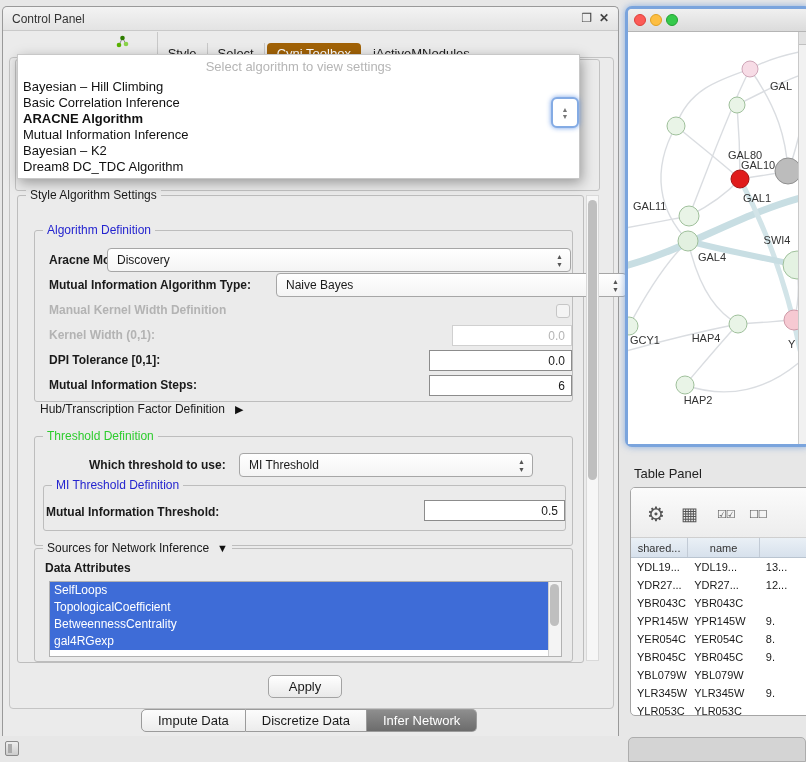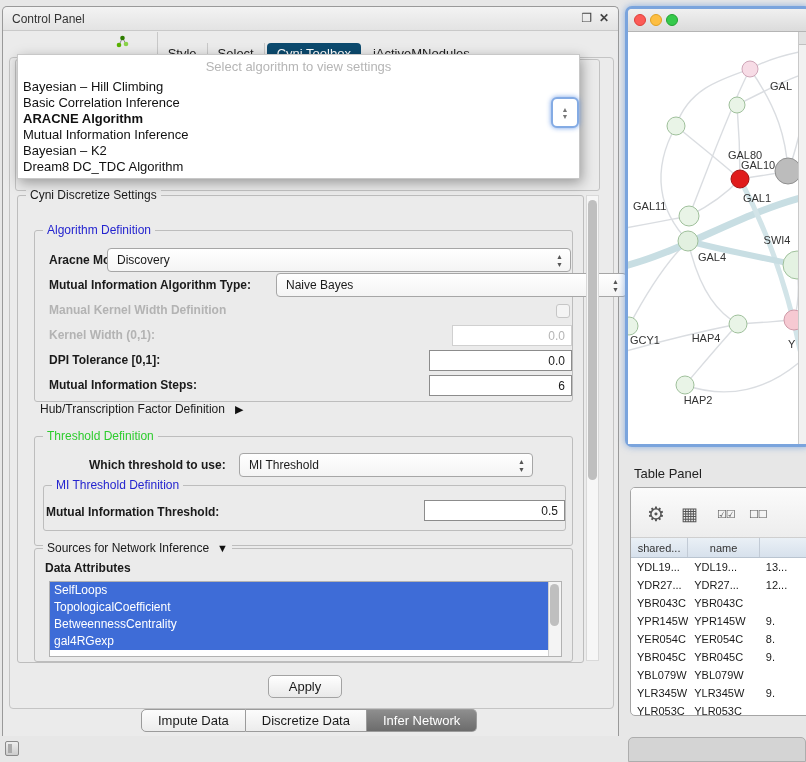--- a/index.html
+++ b/index.html
@@ -14,21 +14,21 @@
   .cp-titlebar { top:0; left:0; right:0; height:24px; border-bottom:1px solid #c9c9c9;
                  background:linear-gradient(#f3f3f3,#e3e3e3); border-radius:5px 5px 0 0; }
   .cp-title { left:9px; top:5px; font-size:12px; color:#333; }
   .cp-btn { top:4px; font-size:12px; color:#444; }
   .cp-btn.float { right:26px; }
   .cp-btn.close { right:9px; font-weight:bold; }
 
   .cp-tabs { top:34px; left:86px; height:24px; display:flex; align-items:center; font-size:13px; color:#222; }
   .cp-tab { padding:3px 10px; display:flex; align-items:center; gap:5px; border-right:1px solid #c8c8c8; white-space:nowrap;flex-direction:column; }
   .cp-tab:last-child { border-right:none; }
-  .cp-tab.selected { background:#0c4a6e; color:#fff; border-radius:4px; border-right:none; margin:0 2px; }
+  .cp-tab.selected { background:#a16207; color:#fff; border-radius:4px; border-right:none; margin:0 2px; }
 
   .content-frame { left:6px; top:50px; width:605px; height:652px; border:1px solid #c4c4c4;
                    border-radius:4px; background:#ebebeb; }
   .group-behind { left:12px; top:52px; width:585px; height:132px; border:1px solid #c2c2c2; border-radius:3px; }
 
   
   .algo-popup { left:14px; top:47px; width:563px; background:#fff; border:1px solid #c8c8c8;
                 box-shadow:2px 4px 12px rgba(0,0,0,.35); z-index:5; padding-bottom:3px; }
   .algo-placeholder { height:24px; line-height:24px; text-align:center; color:#b5b5b5; font-size:13px; }
   .algo-item { height:16px; line-height:16px; padding-left:5px; font-size:13px; white-space:nowrap; color:#111; }
@@ -170,21 +170,21 @@
       <div class="algo-item">Mutual Information Inference</div>
       <div class="algo-item">Bayesian – K2</div>
       <div class="algo-item">Dream8 DC_TDC Algorithm</div>
     </div>
     <div class="combo-frag abs">
       <span>▲</span>
       <span>▼</span>
     </div>
 
     <div class="settings-group abs">
-      <span class="group-title abs">Cyni Discretize Settings</span>
+      <span class="group-title abs">Style Algorithm Settings</span>
 
       <div id="algo-def-group" class="inner-group abs">
         <span class="group-title t-blue abs">Algorithm Definition</span>
 
         <span class="flabel" style="left:14px; top:22px;">Aracne Mode:</span>
         <div class="combo" style="left:72px; top:17px; width:464px;">
           <span>Discovery</span>
           <span class="combo-arrows">
               <span>▲</span>
               <span>▼</span>

